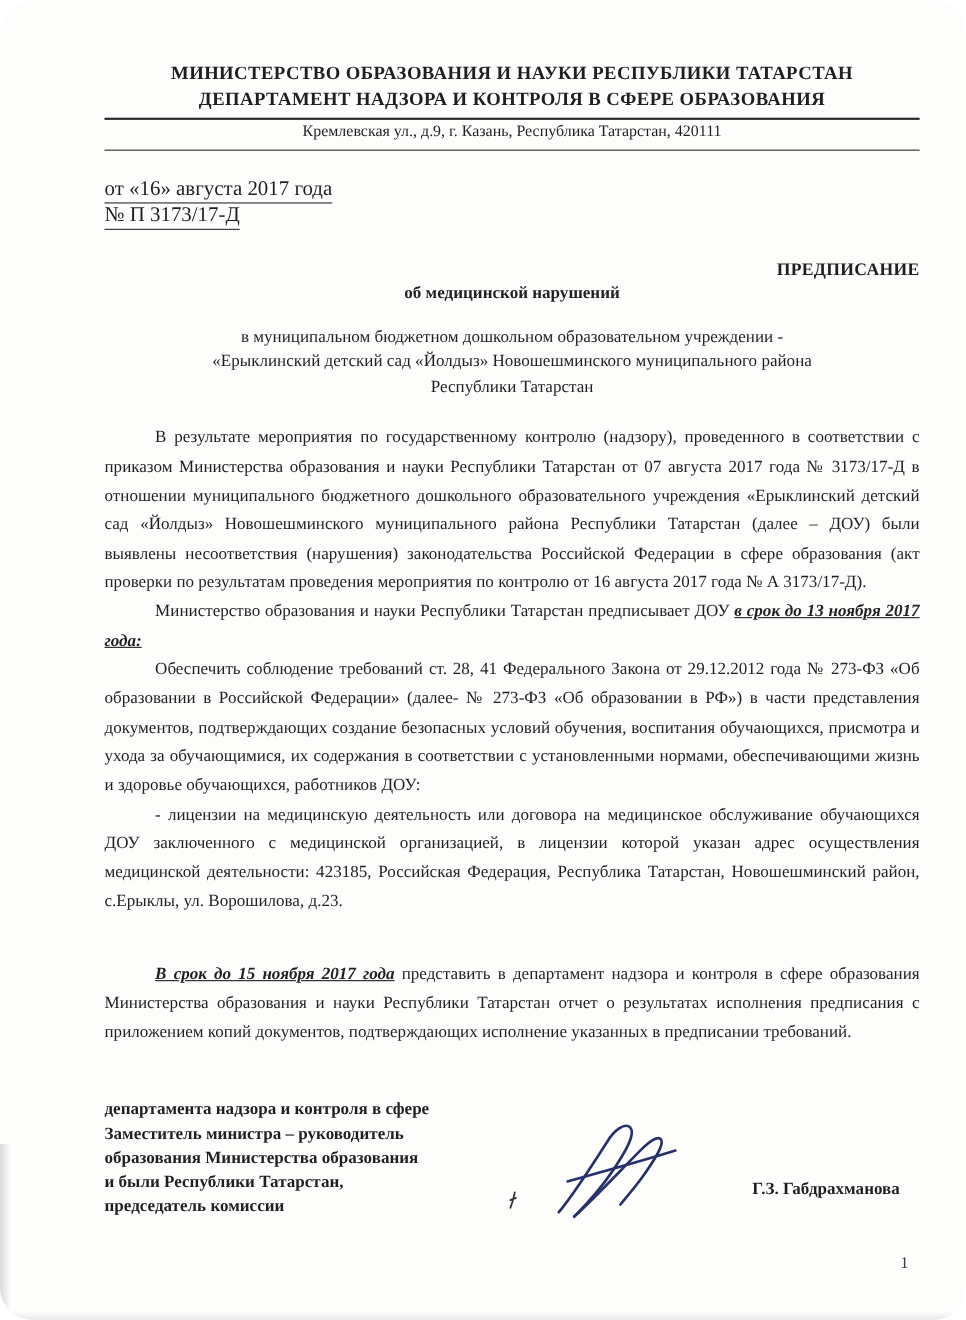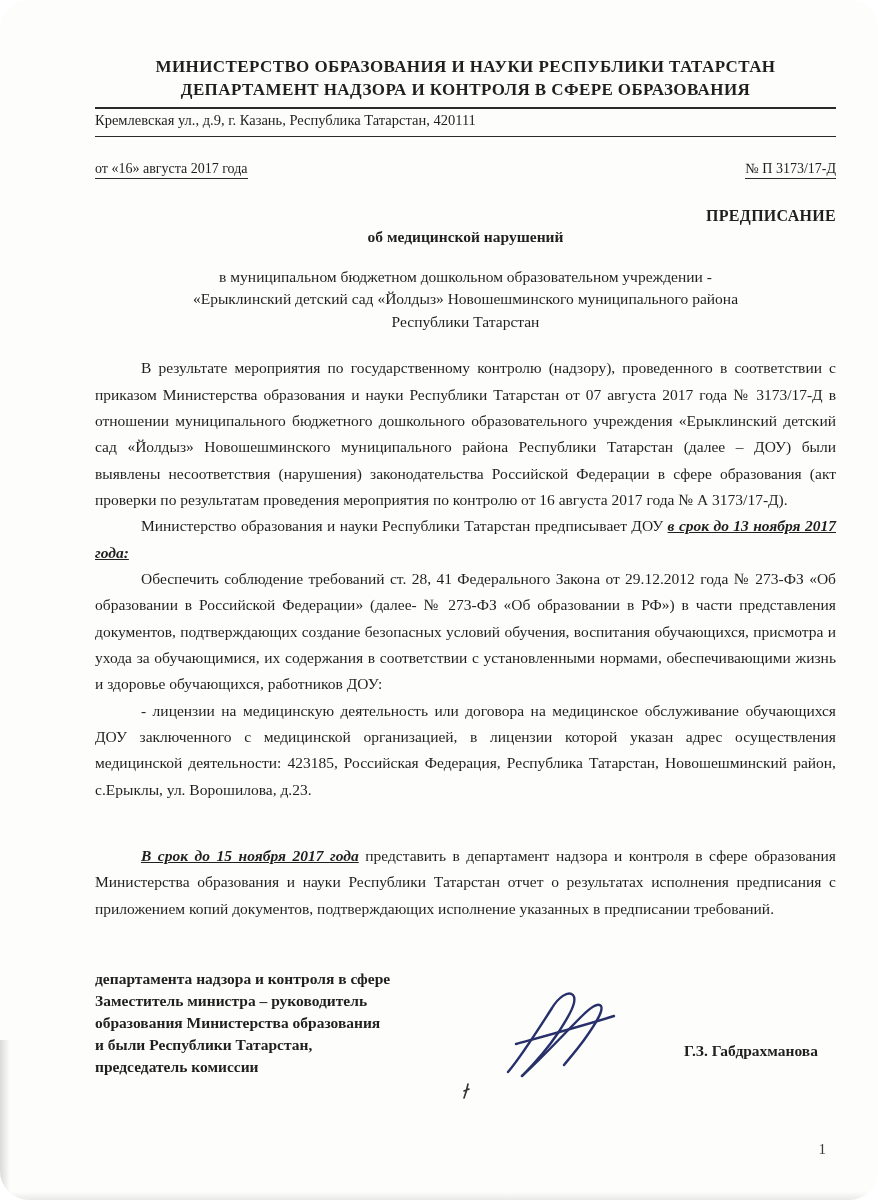--- a/index.html
+++ b/index.html
@@ -45,31 +45,32 @@
     border: none;
     border-top: 2px solid #2a2a2a;
     margin: 5px 0 3px 0;
   }
   .header-rule-2 {
     border: none;
     border-top: 1px solid #2a2a2a;
     margin: 3px 0 0 0;
   }
   .address-line {
-    text-align: left;
+    text-align: center;
     font-size: 14.5px;
     margin-top: 2px;
     padding-bottom: 4px;
   }
   .ref-row {
     display: flex;
     justify-content: space-between;
     align-items: baseline;
     margin-top: 24px;
-    font-size: 14px;
+    font-size: 19px;
+    flex-direction: column;
   }
   .ref-row .underlined {
     border-bottom: 1px solid #2a2a2a;
     padding-bottom: 1px;
   }
   .doc-title {
     text-align: right;
     font-weight: bold;
     font-size: 16px;
     margin-top: 28px;

